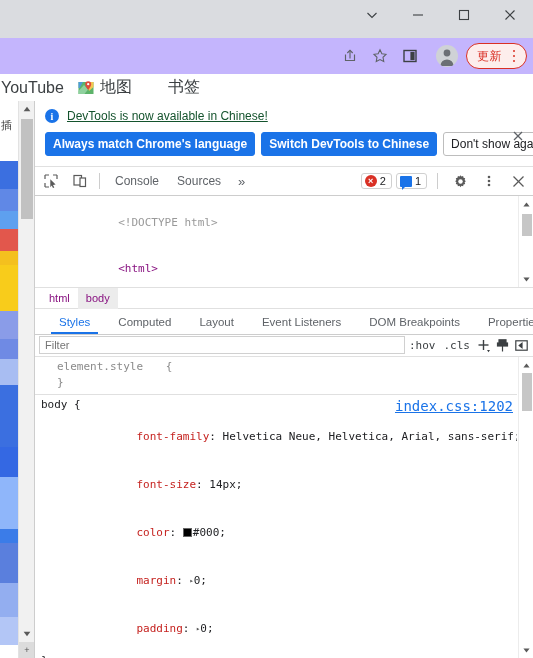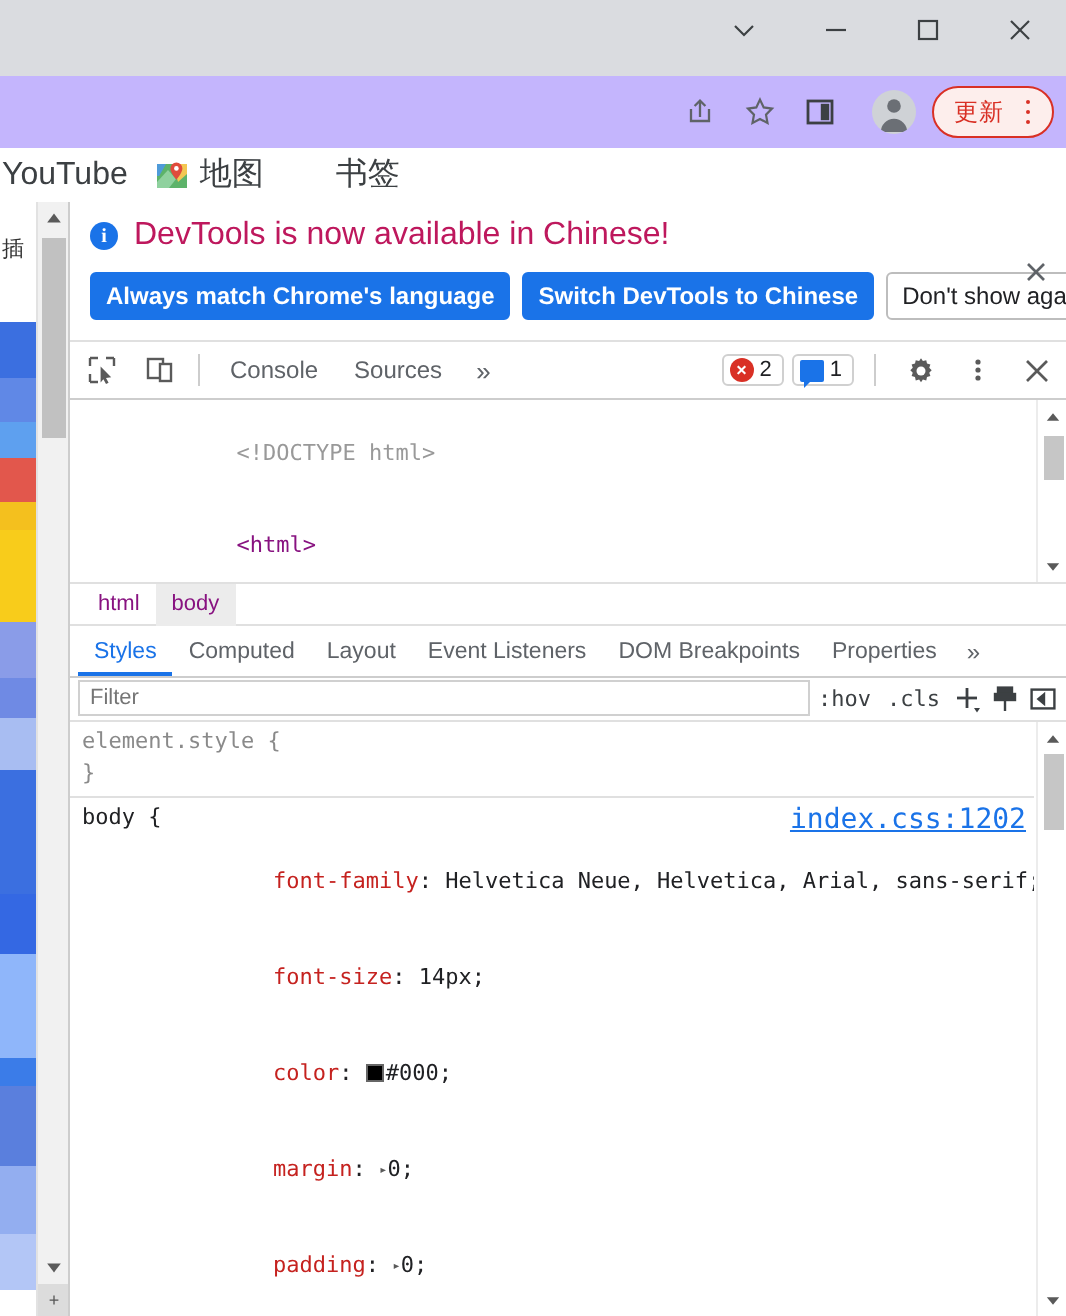--- a/index.html
+++ b/index.html
@@ -149,21 +149,21 @@
     flex: none;
   }
   .notif-row1 { display: flex; align-items: center; }
   .info-ico {
     width: 14px; height: 14px; border-radius: 50%;
     background: #1a73e8; color: #fff;
     font-size: 10px; font-weight: bold;
     display: flex; align-items: center; justify-content: center;
     margin-right: 8px; flex: none; font-family: "Liberation Serif", serif;
   }
-  .notif-text { font-size: 16px; color: #be185d; }
+  .notif-text { font-size: 12px; color: #14532d; text-decoration: underline; }
   .notif-row2 { display: flex; align-items: center; margin-top: 9px; gap: 6px; }
   .btn-primary {
     background: #1a73e8; color: #fff;
     border: 1px solid #1a73e8; border-radius: 3px;
     font-size: 12px; font-weight: bold;
     padding: 4px 7px; white-space: nowrap;
     font-family: "Liberation Sans", sans-serif;
   }
   .btn-secondary {
     background: #fff; color: #202124;
@@ -257,21 +257,22 @@
     display: flex; align-items: center;
     font-size: 11px; color: #881280;
   }
   .crumb.active { background: #ececec; }
 
   
   .styles-tabs {
     height: 26px; flex: none;
     border-bottom: 1px solid #cdcdcd;
     display: flex; align-items: center;
-    padding-left: 4px;
+    padding-left: 16px;
+    gap: 12px;
   }
   .st-tab {
     height: 25px; padding: 0 8px;
     display: flex; align-items: center;
     font-size: 11.5px; color: #5f6368; white-space: nowrap;
   }
   .st-tab.active { color: #1a73e8; box-shadow: inset 0 -2px 0 #1a73e8; }
   .st-more { padding: 0 7px; color: #5f6368; }
 
   
@@ -309,21 +310,21 @@
   .styles-scroll-col .thmb {
     position: absolute; left: 3px; top: 16px; width: 10px; height: 38px; background: #c6c6c6;
   }
   .rules {
     position: absolute; inset: 0 16px 0 0; overflow: hidden;
     font-family: "DejaVu Sans Mono", monospace;
     font-size: 11px; line-height: 16px;
   }
   .rule { border-bottom: 1px solid #e0e0e0; padding: 2px 0 3px 0; position: relative; }
   .rule-head { padding-left: 6px; color: #202124; }
-  .selector-muted { color: #8a8a8a; }
+  .selector-muted { color: #8a8a8a; margin-left: 16px; }
   .origin {
     position: absolute; right: 4px; top: 3px;
     color: #1a73e8; text-decoration: underline; font-size: 14px;
     white-space: nowrap;
   }
   .decl { padding-left: 22px; white-space: pre; }
   .prop { color: #c5221f; }
   .val { color: #202124; }
   .swatch {
     display: inline-block; width: 9px; height: 9px;

